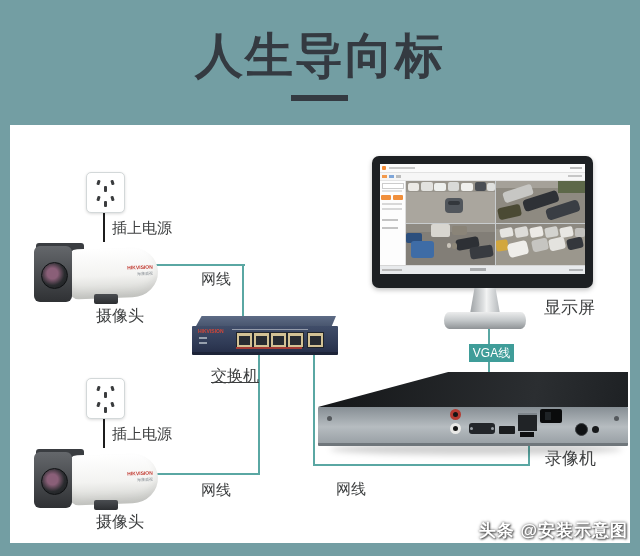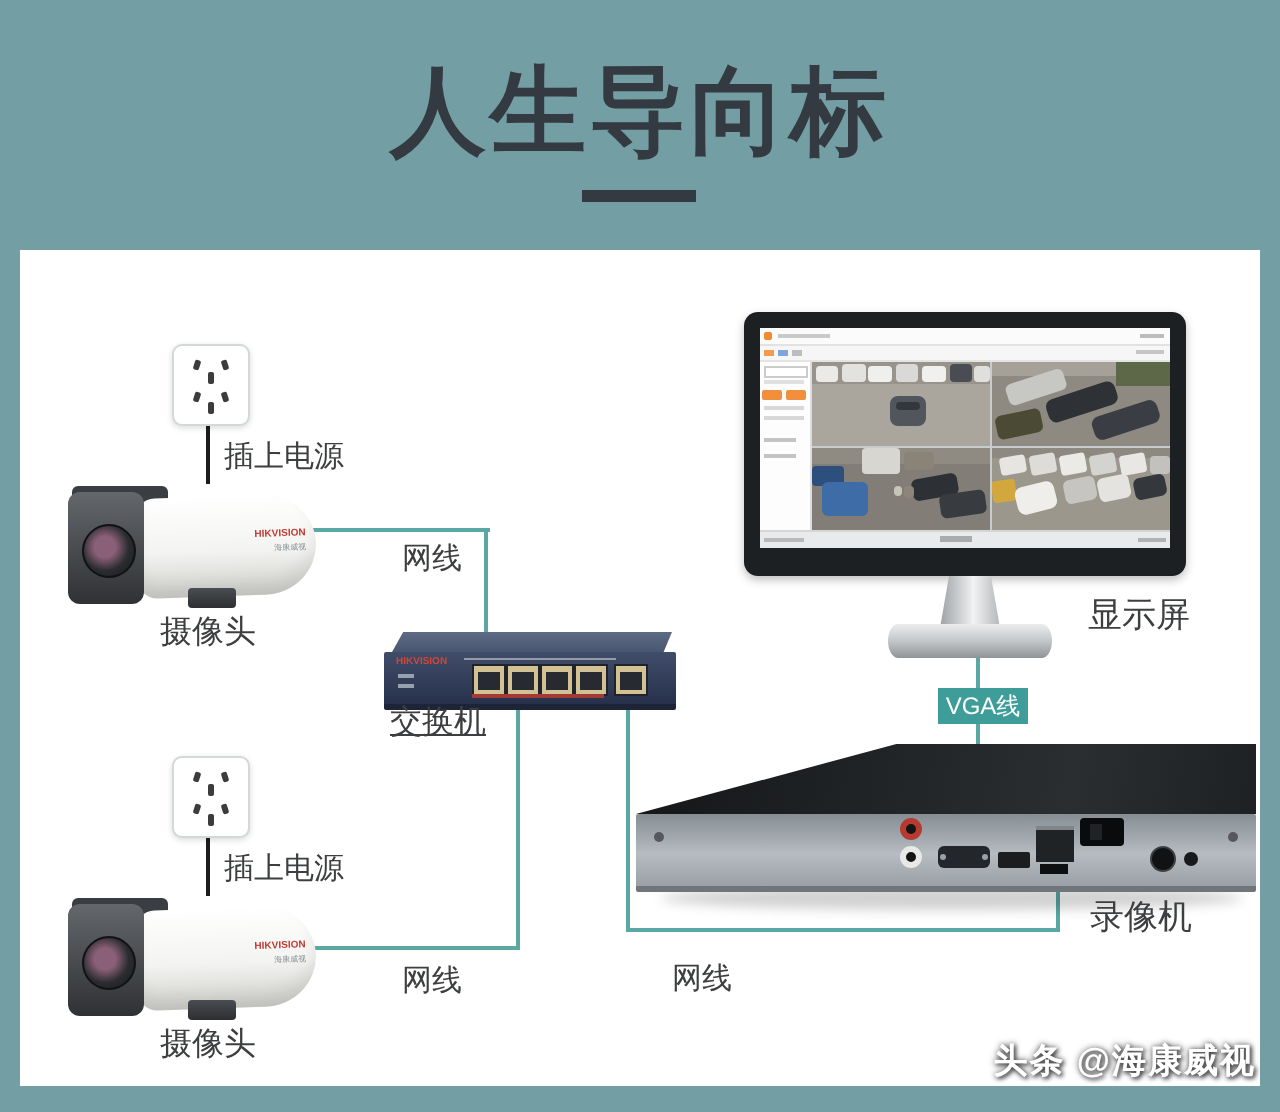--- a/index.html
+++ b/index.html
@@ -21,25 +21,25 @@
   #net2-v{left:258px;top:348px;width:2px;height:127px;}
   #net2-h{left:152px;top:473px;width:108px;height:2px;}
   #net3-v1{left:313px;top:348px;width:2px;height:118px;}
   #net3-h{left:313px;top:464px;width:217px;height:2px;}
   #net3-v2{left:528px;top:433px;width:2px;height:33px;}
   #vga-v{left:488px;top:329px;width:2px;height:97px;}
   #pwr1{left:103px;top:209px;width:2px;height:33px;}
   #pwr2{left:103px;top:415px;width:2px;height:33px;}
   
   .lbl{position:absolute;color:var(--c-label-text,#3c3e3f);font-size:15px;z-index:4;white-space:nowrap;}
-  .lbl.big{font-size:16px;}
+  .lbl.big{font-size:16px;margin-left:16px;}
   #lbl-power1{left:112px;top:219px;}
   #lbl-cam1{left:80px;top:306px;}
   #lbl-net1{left:201px;top:270px;}
-  #lbl-switch{left:195px;top:351px;text-decoration:underline;}
+  #lbl-switch{left:195px;top:366px;text-decoration:underline;}
   #lbl-net2{left:201px;top:481px;}
   #lbl-power2{left:112px;top:425px;}
   #lbl-cam2{left:80px;top:512px;}
   #lbl-net3{left:336px;top:480px;}
   #lbl-monitor{left:544px;top:296px;font-size:17px;}
   #lbl-recorder{left:545px;top:447px;font-size:17px;}
   .vga-badge{position:absolute;left:469px;top:344px;width:45px;height:18px;z-index:5;
       background:var(--c-vga-badge,#3f9d99);color:#fff;font-size:12px;line-height:18px;text-align:center;}
   
   .outlet{position:absolute;width:37px;height:39px;background:#fff;border:1px solid #d3d8d9;
@@ -308,14 +308,14 @@
   <div class="lbl" id="lbl-net1">网线</div>
   <div class="lbl big" id="lbl-switch">交换机</div>
   <div class="lbl" id="lbl-power2">插上电源</div>
   <div class="lbl big" id="lbl-cam2">摄像头</div>
   <div class="lbl" id="lbl-net2">网线</div>
   <div class="lbl" id="lbl-net3">网线</div>
   <div class="lbl" id="lbl-monitor">显示屏</div>
   <div class="lbl" id="lbl-recorder">录像机</div>
   <div class="vga-badge">VGA线</div>
 
-  <div class="watermark">头条 @海康威视</div>
+  <div class="watermark">头条 @安装示意图</div>
 </div>
 
 </body></html>

